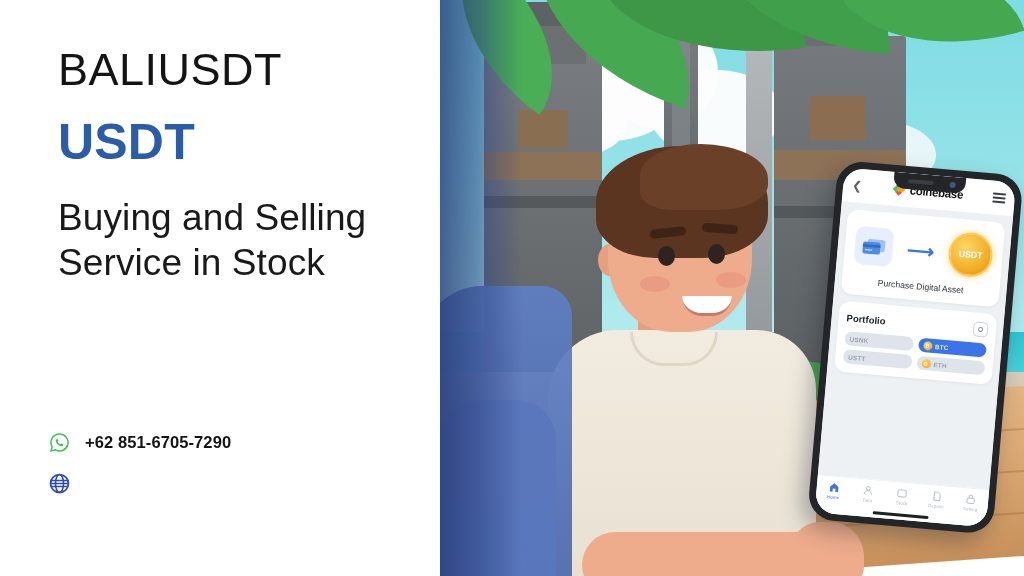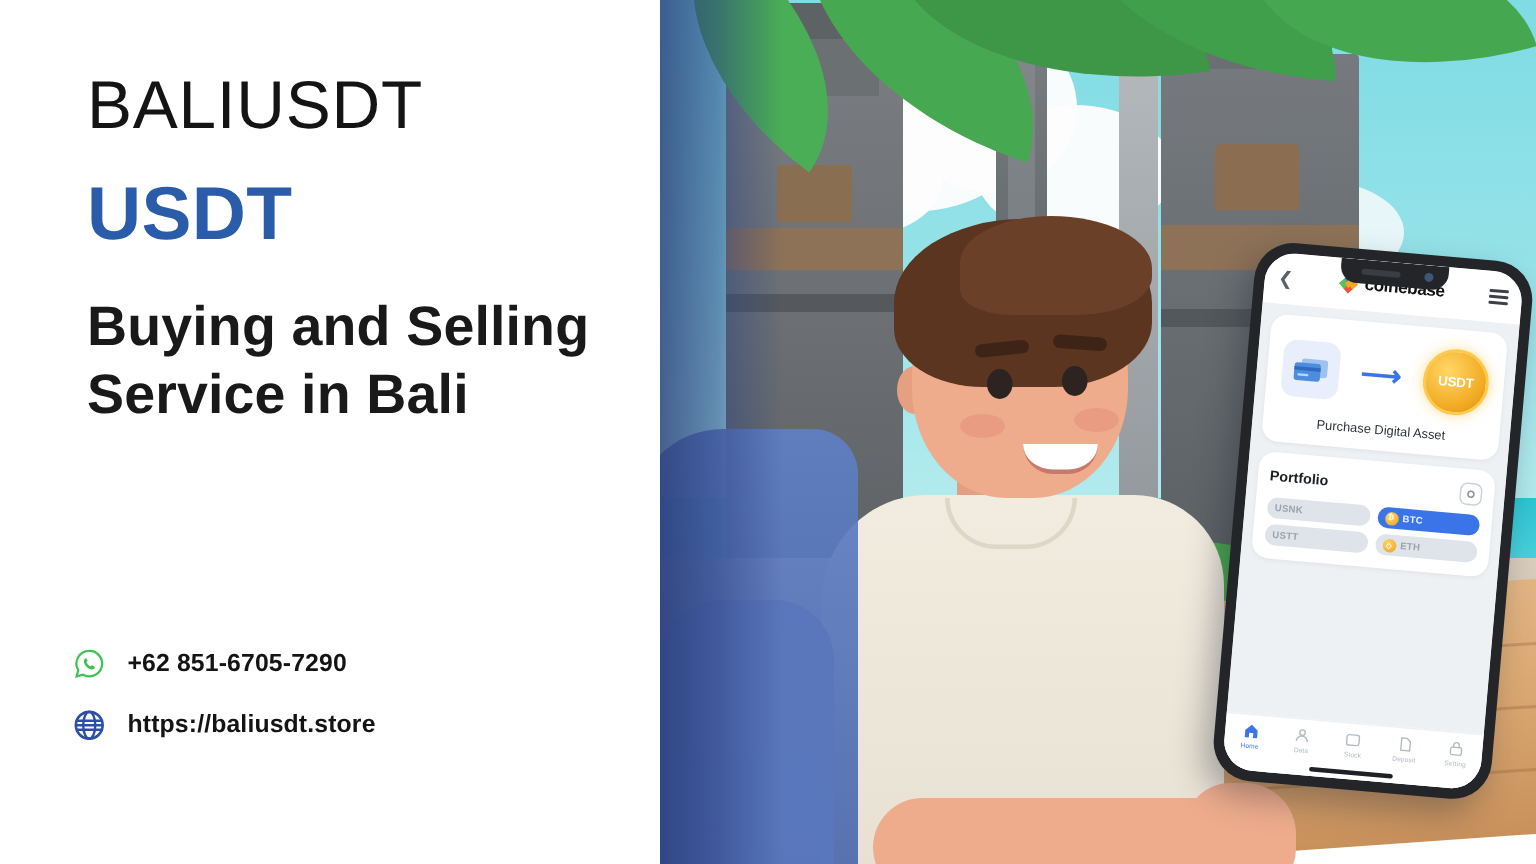--- a/index.html
+++ b/index.html
@@ -18,21 +18,21 @@
   }
   .brand-name {
     font-size:45px; font-weight:400; letter-spacing:0.5px;
     color:#141414; line-height:1.05; white-space:nowrap;
   }
   .headline {
     font-size:50px; font-weight:700; color:#2B5CAA;
     line-height:1.16; letter-spacing:0.2px; margin-top:20px;
   }
   .subhead {
-    font-size:37px; font-weight:700; color:#191919;
+    font-size:37px; font-weight:400; color:#191919;
     line-height:1.22; margin-top:24px; letter-spacing:0.1px;
   }
 
   .contact-block { position:absolute; left:44px; top:424px; }
   .contact-row { display:flex; align-items:center; height:36px; margin-bottom:5px; }
   .contact-ico { width:30px; min-width:30px; display:flex; align-items:center; justify-content:center; margin-right:11px; }
   .contact-text { font-size:16.5px; font-weight:700; color:#141414; letter-spacing:0.1px; white-space:nowrap; }
 
   
   .illus {
@@ -299,21 +299,21 @@
   </svg>
   <div style="position:absolute;left:0;top:0;width:440px;height:576px;background:#fff;z-index:19;"></div>
 
   <div class="left-panel">
     <div class="brand-name">BALIUSDT</div>
     <div class="headline">
       <div>USDT</div>
     </div>
     <div class="subhead">
       <div>Buying and Selling</div>
-      <div>Service in Bali</div>
+      <div>Service in Stock</div>
     </div>
   </div>
 
   <div class="contact-block" style="z-index:40;">
 
     <div class="contact-row">
       <span class="contact-ico">
         <svg width="21" height="21" viewBox="0 0 24 24">
           <path d="M12 2.2A9.7 9.7 0 0 0 3.6 16.8L2.4 21.6l4.95-1.25A9.7 9.7 0 1 0 12 2.2Z" fill="none" stroke="#3EC252" stroke-width="1.7"></path>
           <path d="M9.1 7.6c.25-.05.5.05.65.3l.85 1.5c.15.25.1.55-.1.75l-.55.55c-.1.1-.13.25-.07.38a6.4 6.4 0 0 0 2.9 2.9c.13.06.28.03.38-.07l.55-.55c.2-.2.5-.25.75-.1l1.5.85c.25.15.35.4.3.65-.2 1.05-1.2 1.75-2.25 1.6-3.1-.45-5.7-3.05-6.15-6.15-.15-1.05.55-2.05 1.6-2.25Z" fill="#3EC252"></path>
@@ -324,21 +324,20 @@
 
 
     <div class="contact-row">
       <span class="contact-ico">
         <svg width="21" height="21" viewBox="0 0 24 24">
           <circle cx="12" cy="12" r="10.2" fill="none" stroke="#2B4FA8" stroke-width="2"></circle>
           <ellipse cx="12" cy="12" rx="4.6" ry="10.2" fill="none" stroke="#2B4FA8" stroke-width="1.8"></ellipse>
           <path d="M2 8.6h20M2 15.4h20M2 12h20" stroke="#2B4FA8" stroke-width="1.8"></path>
         </svg>
       </span>
-      <span class="contact-text">https://baliusdt.store</span>
     </div>
   </div>
 
   <div class="phone">
     <div class="phone-body">
       <div class="phone-screen">
 
         <div class="notch">
           <span class="notch-spk"></span>
           <span class="notch-cam"></span>

